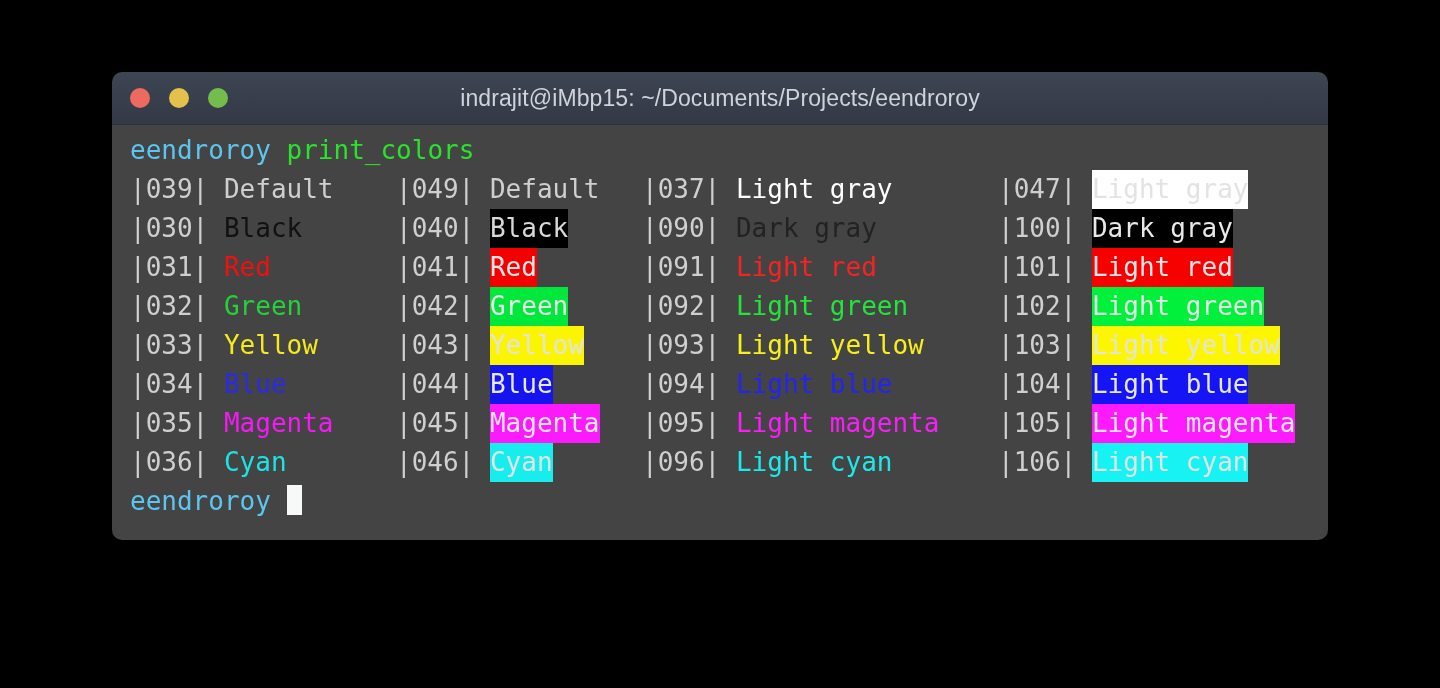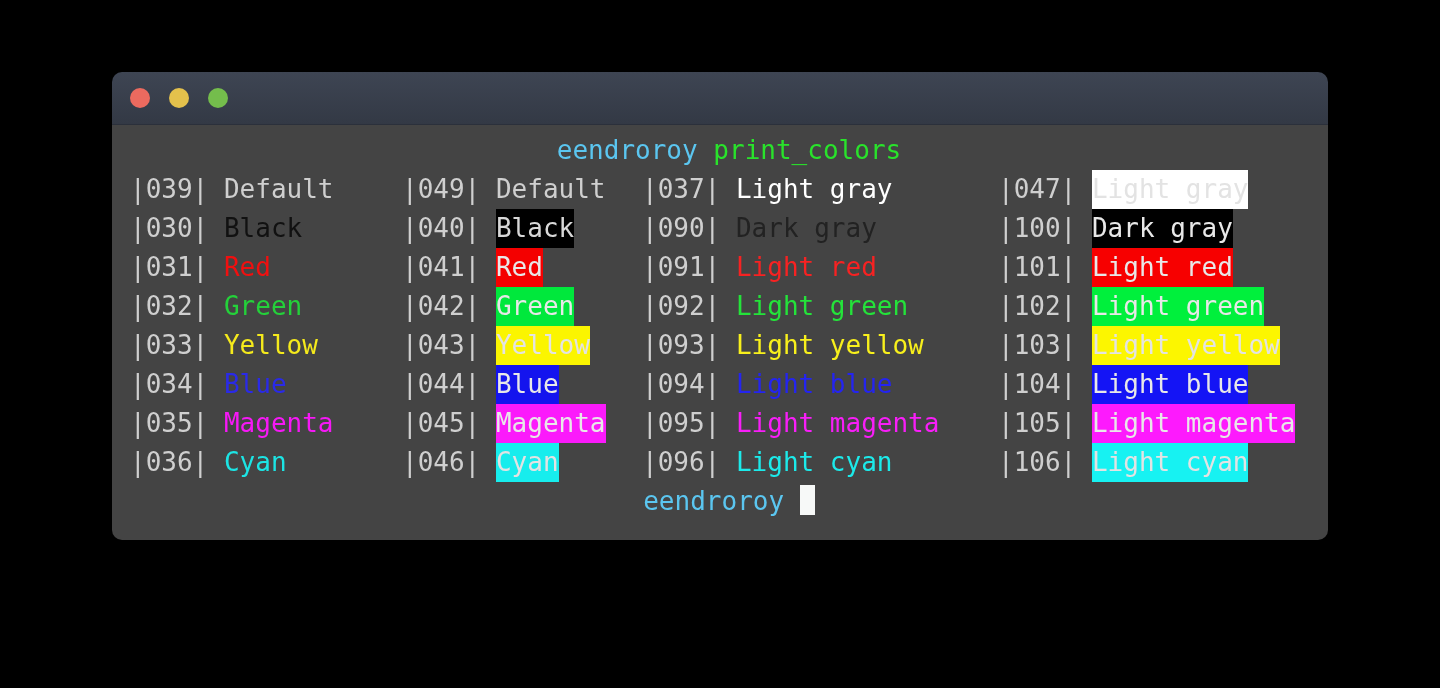--- a/index.html
+++ b/index.html
@@ -67,21 +67,20 @@
     box-sizing: border-box;
     font-family: "DejaVu Sans Mono", monospace;
     font-size: 26px;
     line-height: 39px;
   }
 
   .prompt-line {
     padding-left: 18px;
     white-space: pre;
     height: 39px;
-    text-align: center;
   }
   .prompt-user { color: #5bc6f0; }
   .prompt-cmd  { color: #29e32b; }
 
   #color-grid {
     position: relative;
     height: 312px;
   }
   .grid-row {
     height: 39px;
@@ -90,21 +89,21 @@
   }
   .cell {
     position: absolute;
     top: 0;
     height: 39px;
     white-space: pre;
     display: flex;
     align-items: center;
   }
   .cell.col0 { left: 18px; }
-  .cell.col1 { left: 290px; }
+  .cell.col1 { left: 284px; }
   .cell.col2 { left: 530px; }
   .cell.col3 { left: 886px; }
 
   .code {
     color: #cfcfcf;
   }
   .swatch-label {
     display: inline-block;
     line-height: 39px;
     height: 39px;
@@ -122,20 +121,21 @@
 <body>
 
 <div id="terminal-window">
 
   <div id="title-bar">
     <div id="traffic-lights">
       <span class="tl" style="background: rgb(236, 106, 95);"></span>
       <span class="tl" style="background: rgb(228, 193, 76);"></span>
       <span class="tl" style="background: rgb(116, 189, 76);"></span>
     </div>
+    <div id="title-text">indrajit@iMbp15: ~/Documents/Projects/eendroroy</div>
   </div>
 
   <div id="terminal-body">
 
     <div class="prompt-line"><span class="prompt-user">eendroroy</span> <span class="prompt-cmd">print_colors</span></div>
 
     <div id="color-grid">
         <div class="grid-row"><div class="cell col0"><span class="code" style="color: rgb(207, 207, 207);">|039| </span><span class="swatch-label" style="color: rgb(207, 207, 207);">Default</span></div><div class="cell col1"><span class="code" style="color: rgb(207, 207, 207);">|049| </span><span class="swatch-label" style="color: rgb(207, 207, 207);">Default</span></div><div class="cell col2"><span class="code" style="color: rgb(207, 207, 207);">|037| </span><span class="swatch-label" style="color: rgb(255, 255, 255);">Light gray</span></div><div class="cell col3"><span class="code" style="color: rgb(207, 207, 207);">|047| </span><span class="swatch-label" style="color: rgb(227, 227, 227); background: rgb(255, 255, 255);">Light gray</span></div></div>
         <div class="grid-row"><div class="cell col0"><span class="code" style="color: rgb(207, 207, 207);">|030| </span><span class="swatch-label" style="color: rgb(17, 17, 17);">Black</span></div><div class="cell col1"><span class="code" style="color: rgb(207, 207, 207);">|040| </span><span class="swatch-label" style="color: rgb(216, 216, 216); background: rgb(0, 0, 0);">Black</span></div><div class="cell col2"><span class="code" style="color: rgb(207, 207, 207);">|090| </span><span class="swatch-label" style="color: rgb(34, 34, 34);">Dark gray</span></div><div class="cell col3"><span class="code" style="color: rgb(207, 207, 207);">|100| </span><span class="swatch-label" style="color: rgb(232, 232, 232); background: rgb(0, 0, 0);">Dark gray</span></div></div>
         <div class="grid-row"><div class="cell col0"><span class="code" style="color: rgb(207, 207, 207);">|031| </span><span class="swatch-label" style="color: rgb(240, 16, 16);">Red</span></div><div class="cell col1"><span class="code" style="color: rgb(207, 207, 207);">|041| </span><span class="swatch-label" style="color: rgb(232, 232, 232); background: rgb(244, 0, 0);">Red</span></div><div class="cell col2"><span class="code" style="color: rgb(207, 207, 207);">|091| </span><span class="swatch-label" style="color: rgb(247, 34, 34);">Light red</span></div><div class="cell col3"><span class="code" style="color: rgb(207, 207, 207);">|101| </span><span class="swatch-label" style="color: rgb(232, 232, 232); background: rgb(247, 0, 0);">Light red</span></div></div>

